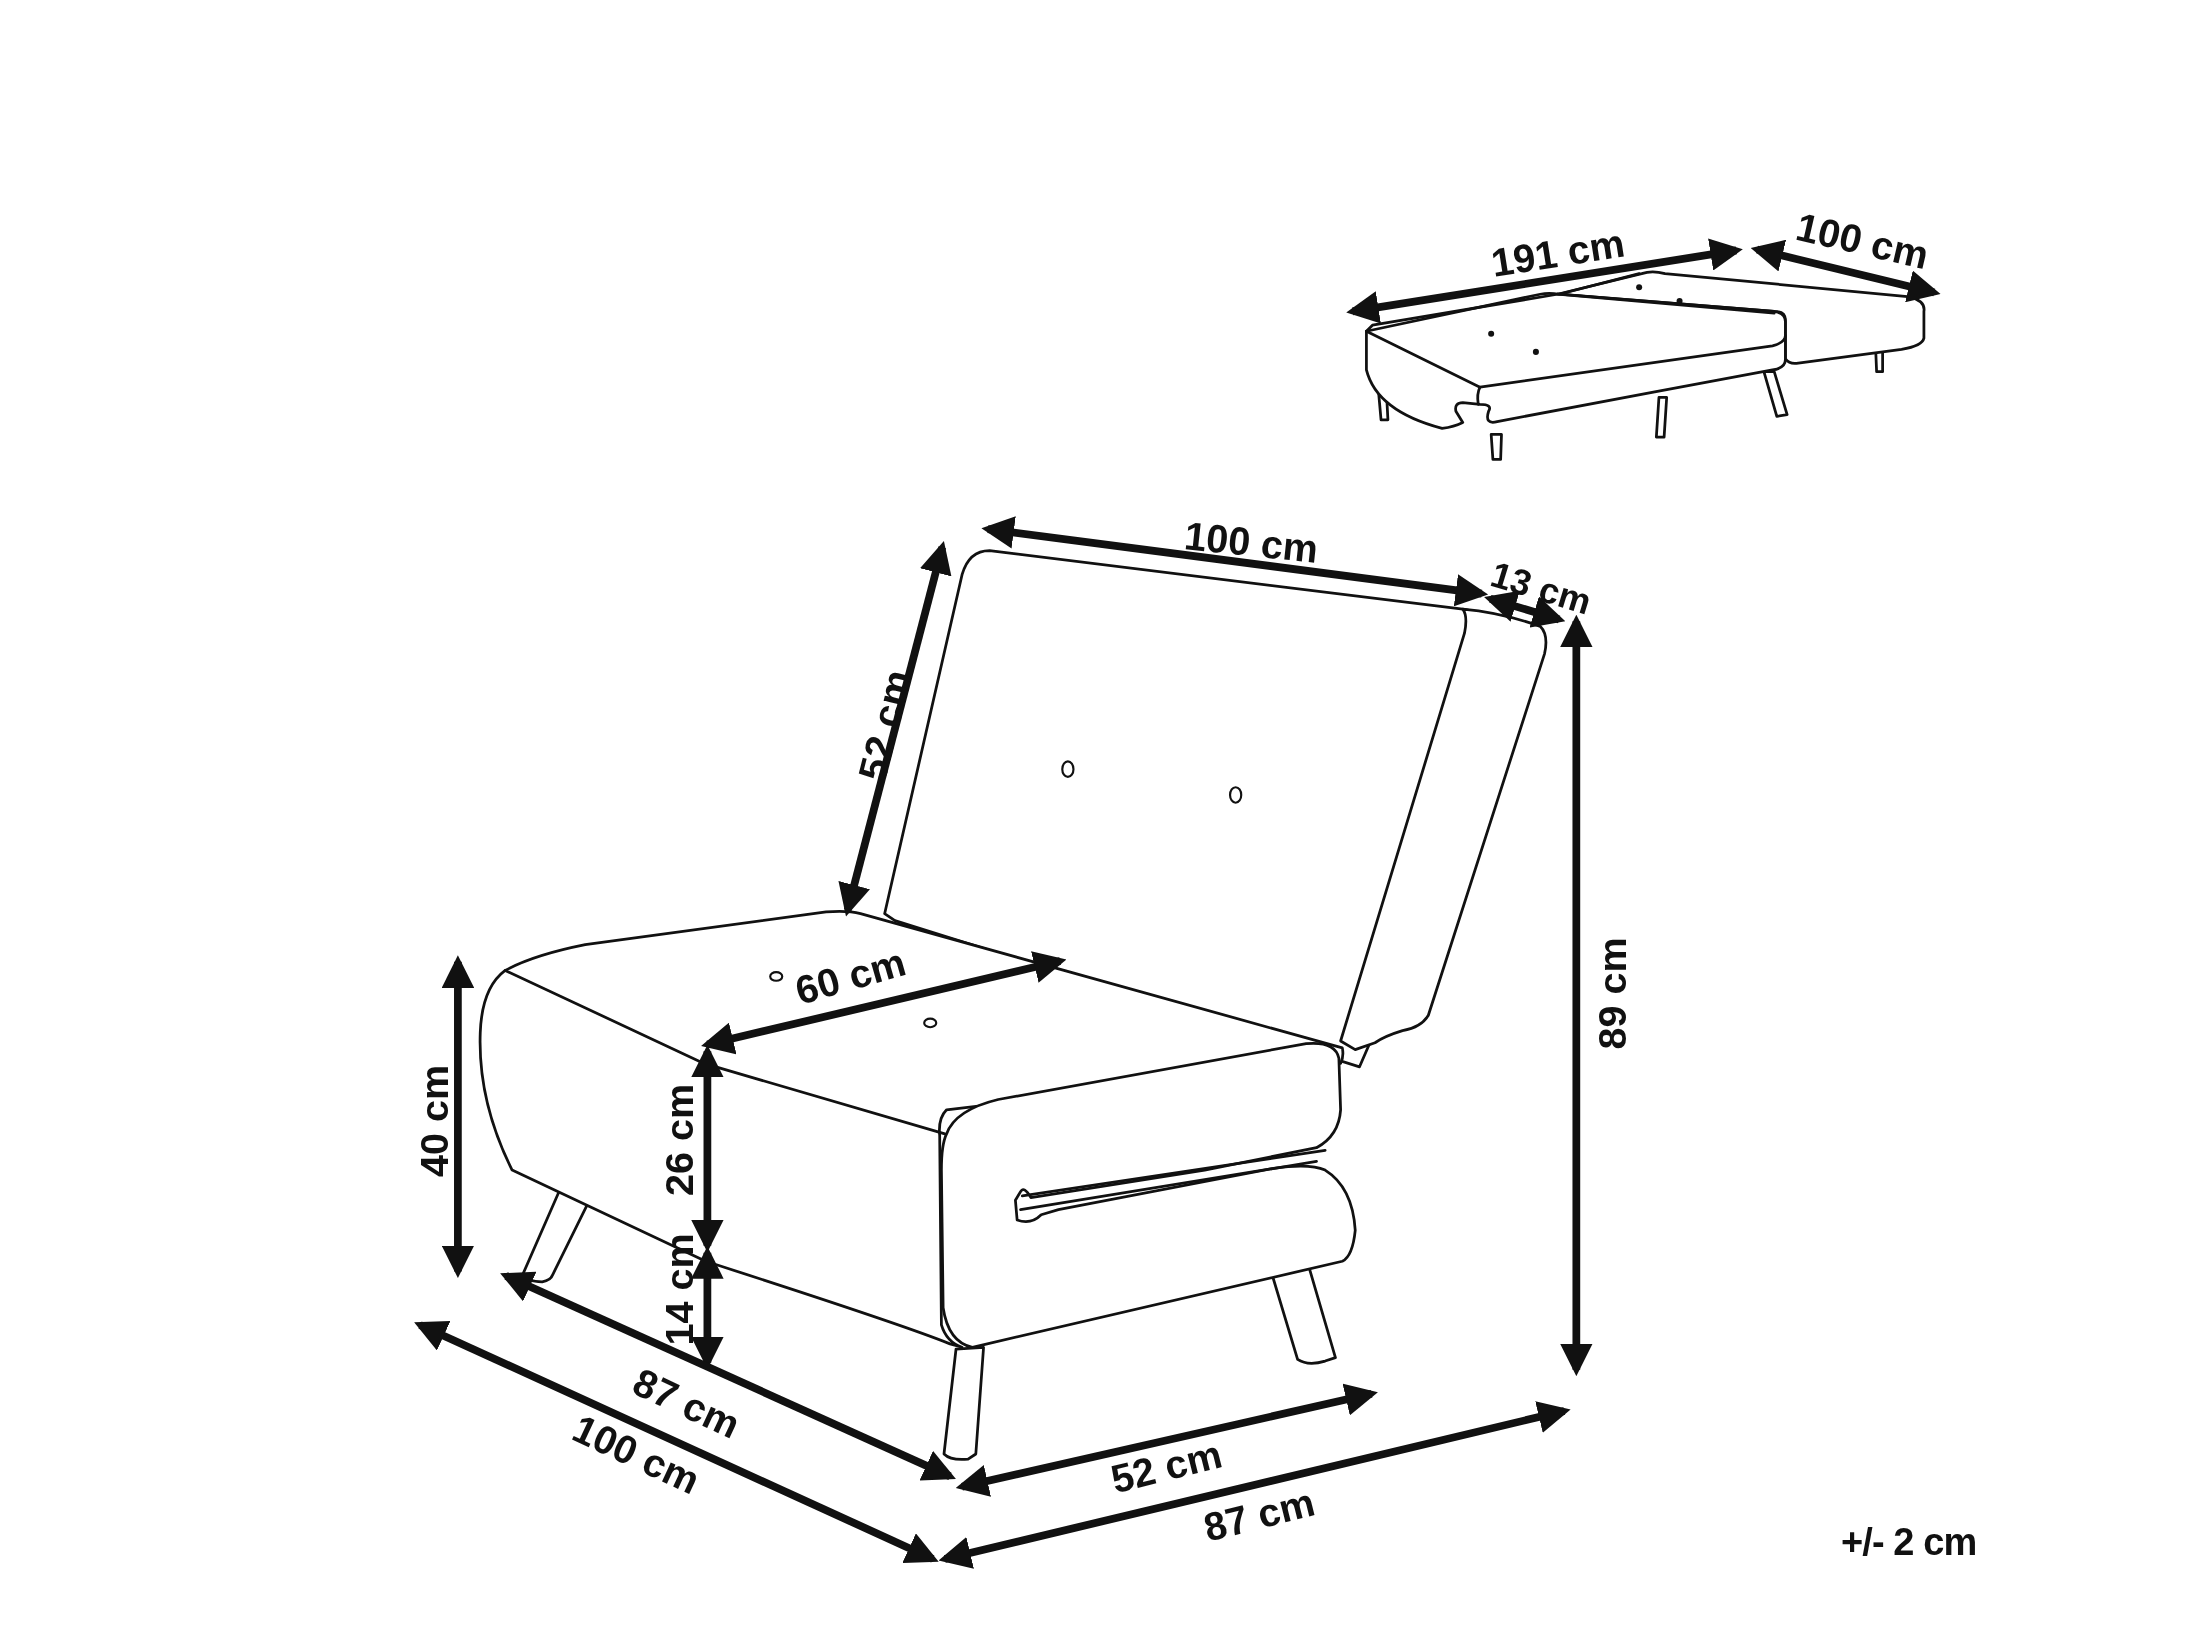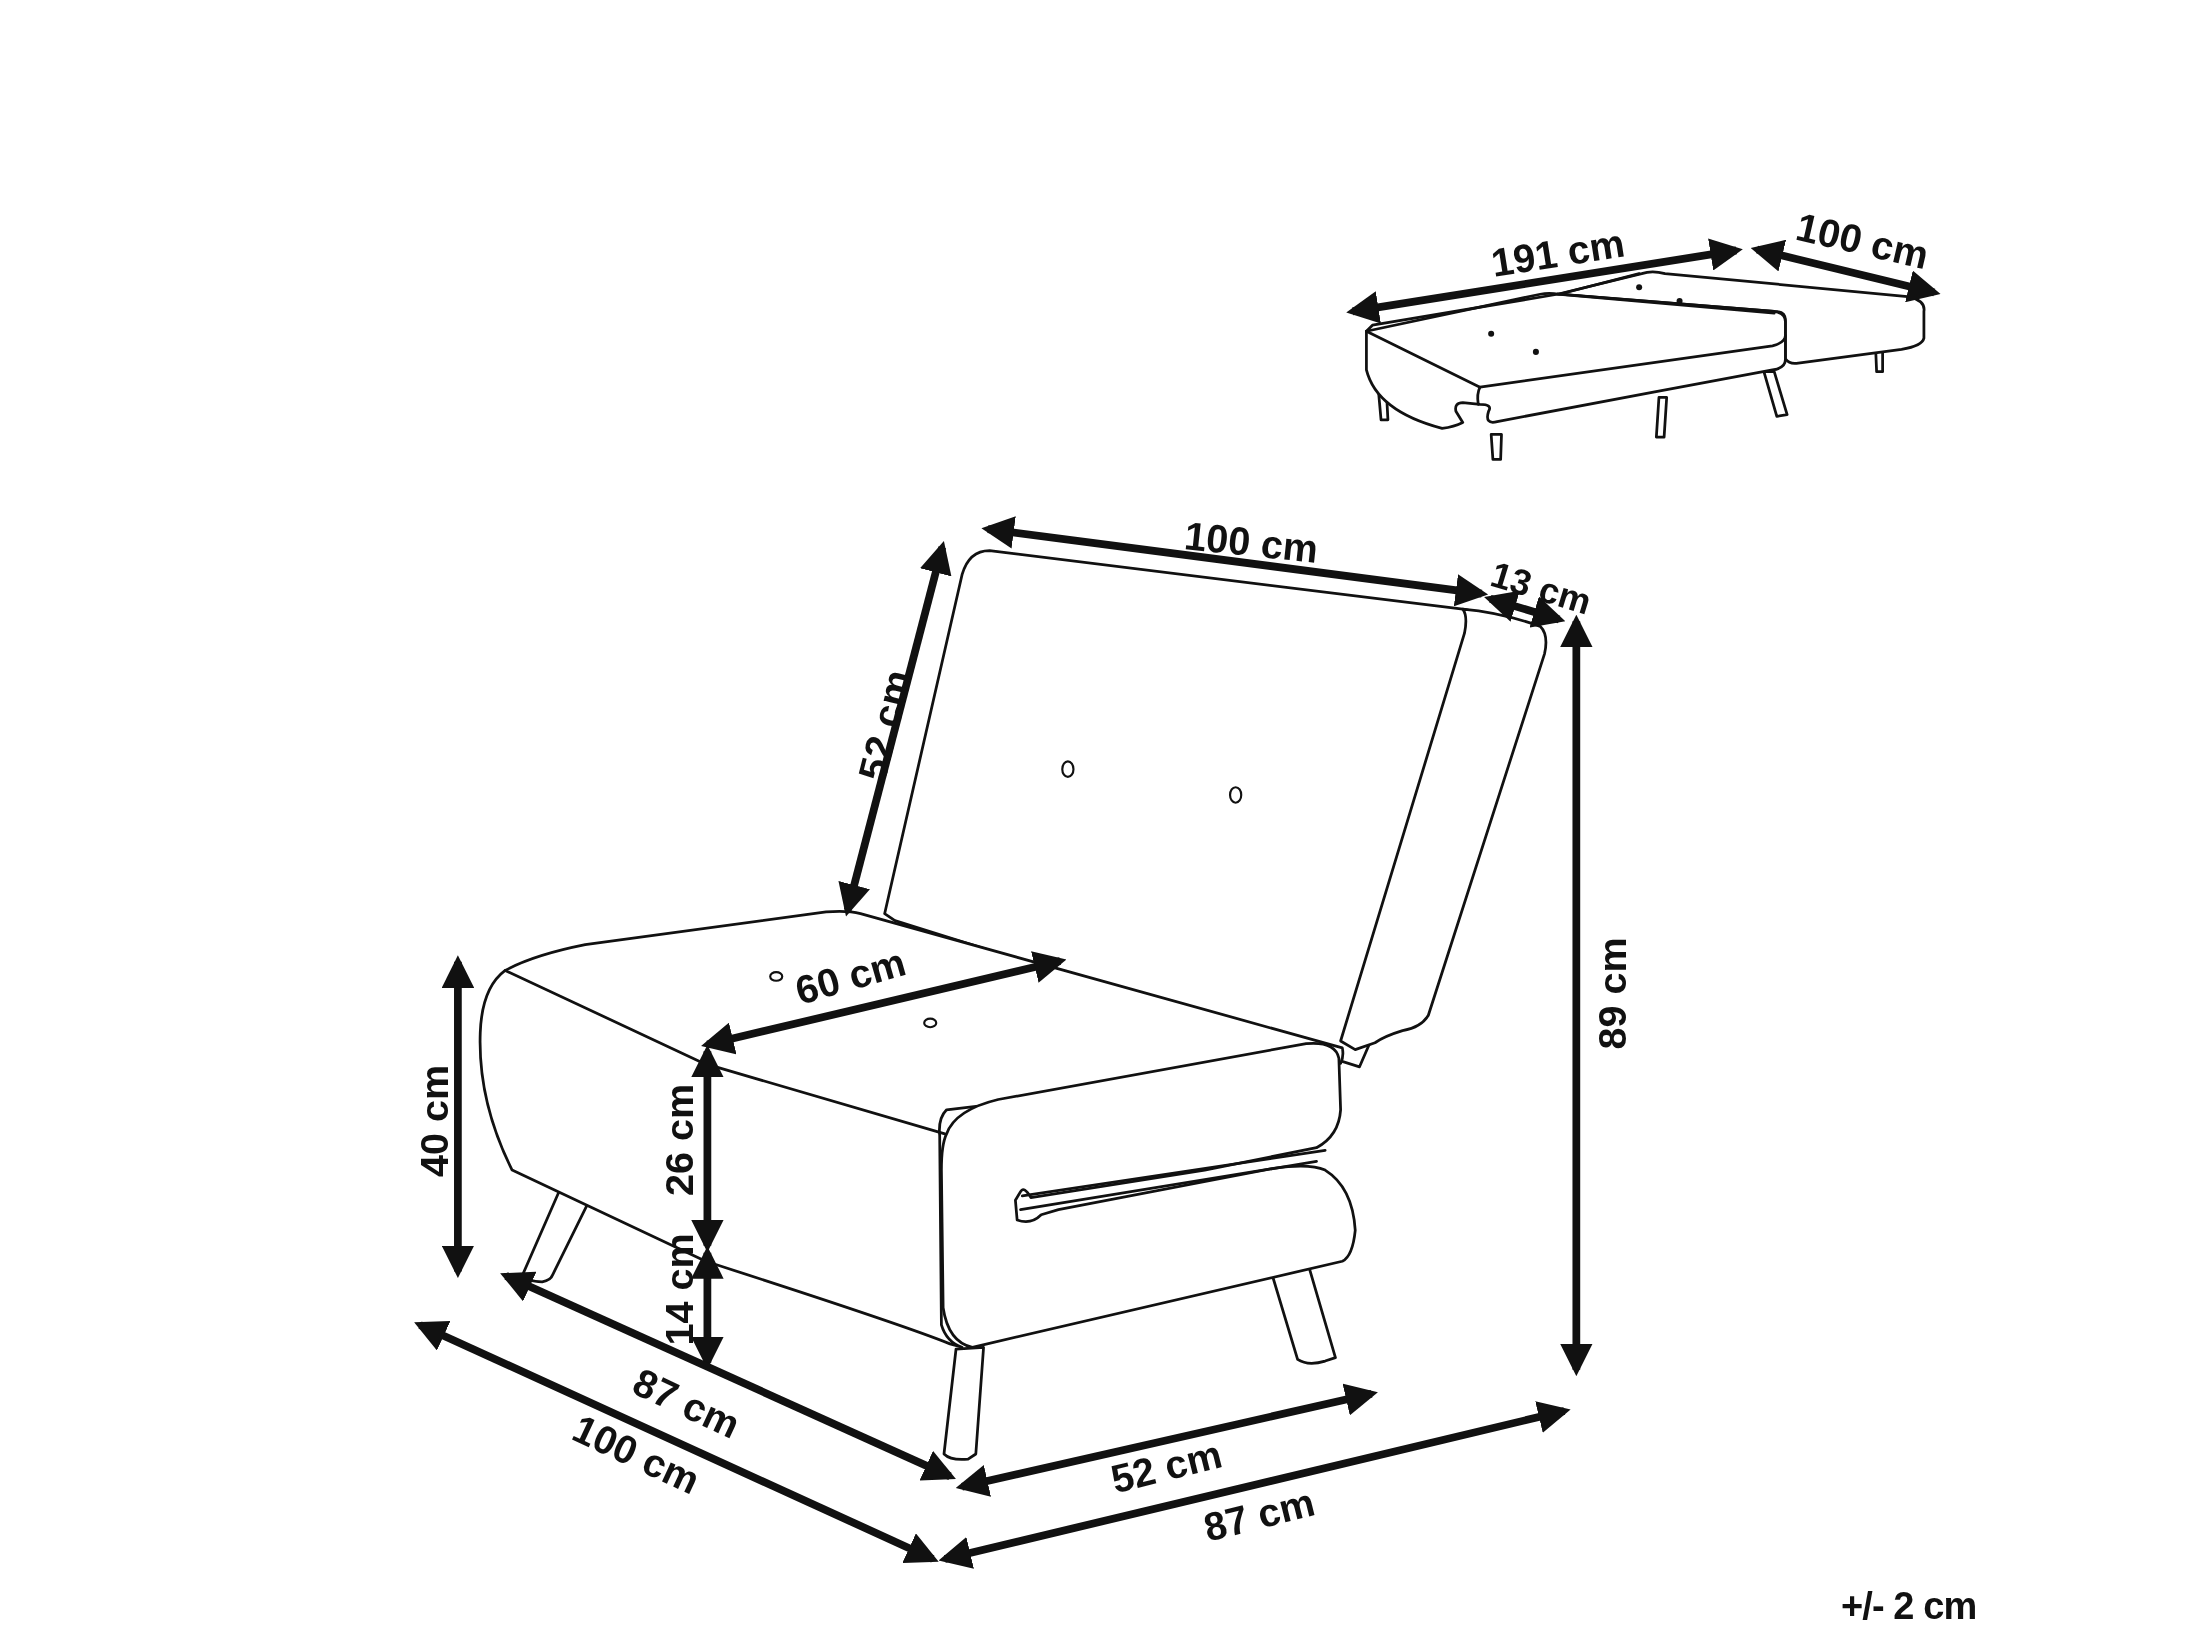--- a/index.html
+++ b/index.html
@@ -6,21 +6,21 @@
   body { width: 2202px; height: 1651px; overflow: hidden; position: relative; }
   svg { position: absolute; left: 0; top: 0; }
   .outline { fill: #ffffff; stroke: #111111; stroke-width: 3.2; stroke-linejoin: round; stroke-linecap: round; }
   .line { fill: none; stroke: #111111; stroke-width: 3.2; stroke-linejoin: round; stroke-linecap: round; }
   .dim { fill: none; stroke: #111111; stroke-width: 9; stroke-linecap: butt; }
   .arrowhead { fill: #111111; }
   .lbl { font-family: "Liberation Sans", sans-serif; font-weight: 700; font-size: 46px; fill: #111111; }
   .lbl-sm { font-family: "Liberation Sans", sans-serif; font-weight: 700; font-size: 42px; fill: #111111; }
   .btn { fill: #ffffff; stroke: #111111; stroke-width: 2.5; }
   .btn-dot { fill: #111111; }
-  .tol { position: absolute; left: 1841px; top: 1585px; font-family: "Liberation Sans", sans-serif; font-weight: 700; font-size: 38px; color: #111111; letter-spacing: -0.9px; }
+  .tol { position: absolute; left: 1841px; top: 1521px; font-family: "Liberation Sans", sans-serif; font-weight: 700; font-size: 38px; color: #111111; letter-spacing: -0.9px; }
 </style>
 </head>
 <body>
 
 <svg width="2202" height="1651" viewBox="0 0 2559 1919" xmlns="http://www.w3.org/2000/svg">
   <defs>
     <marker id="ah" viewBox="0 0 10 10" refX="8" refY="5" markerWidth="4.2" markerHeight="4.2" orient="auto-start-reverse">
       <path d="M0,0 L10,5 L0,10 z" class="arrowhead"></path>
     </marker>
   </defs>

